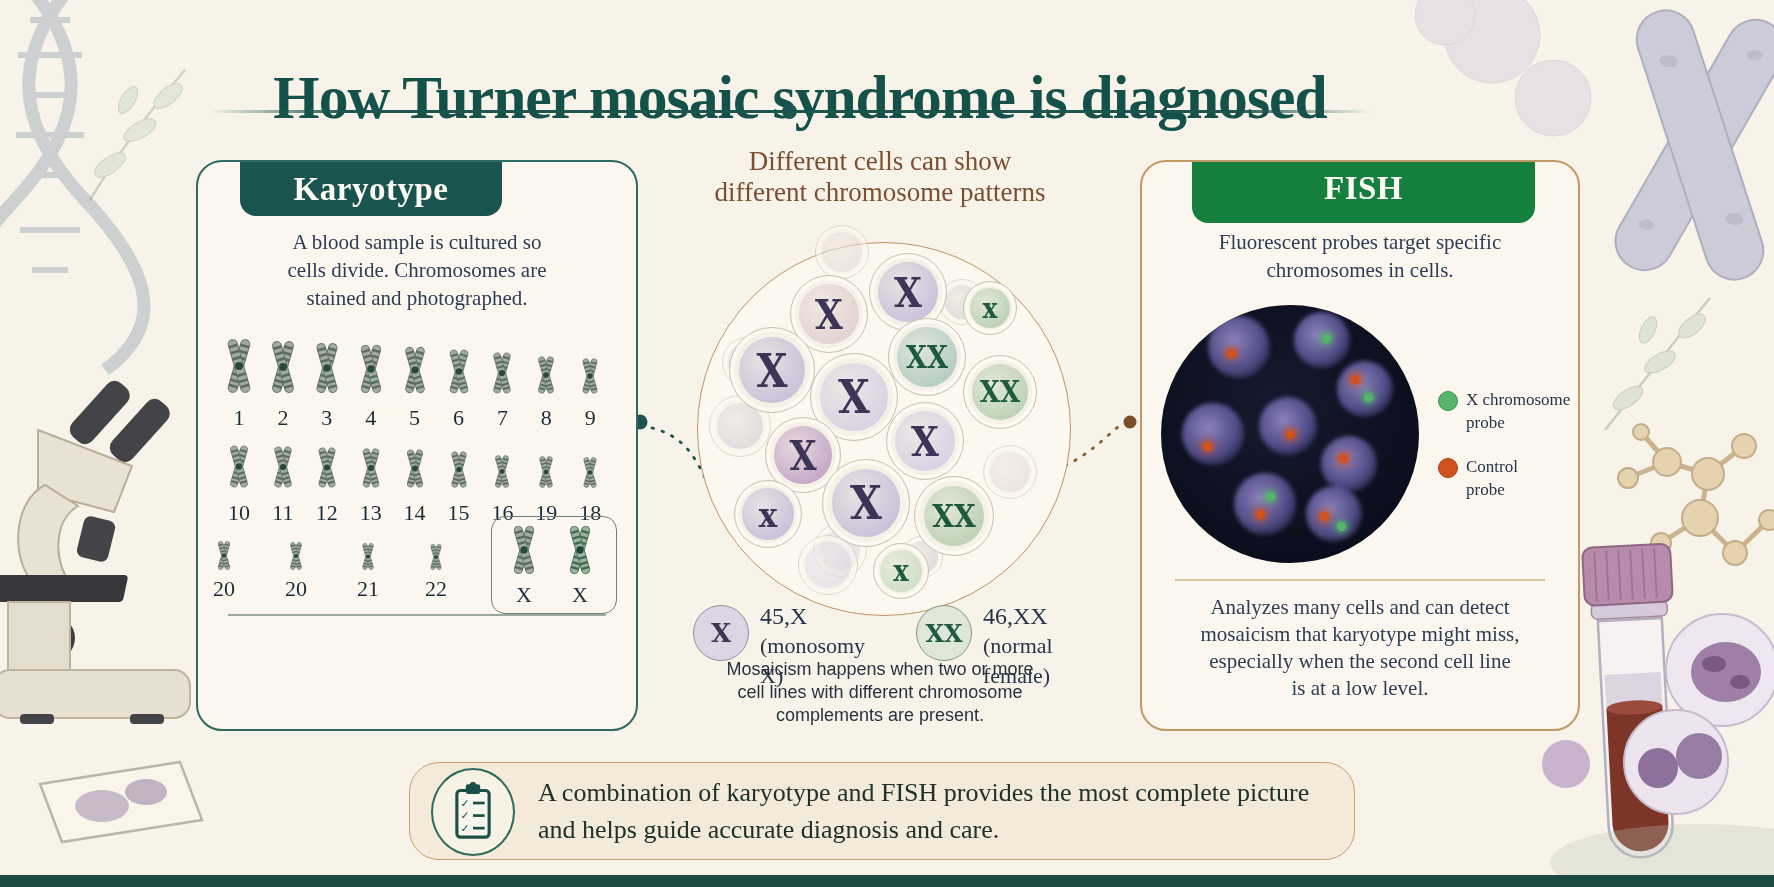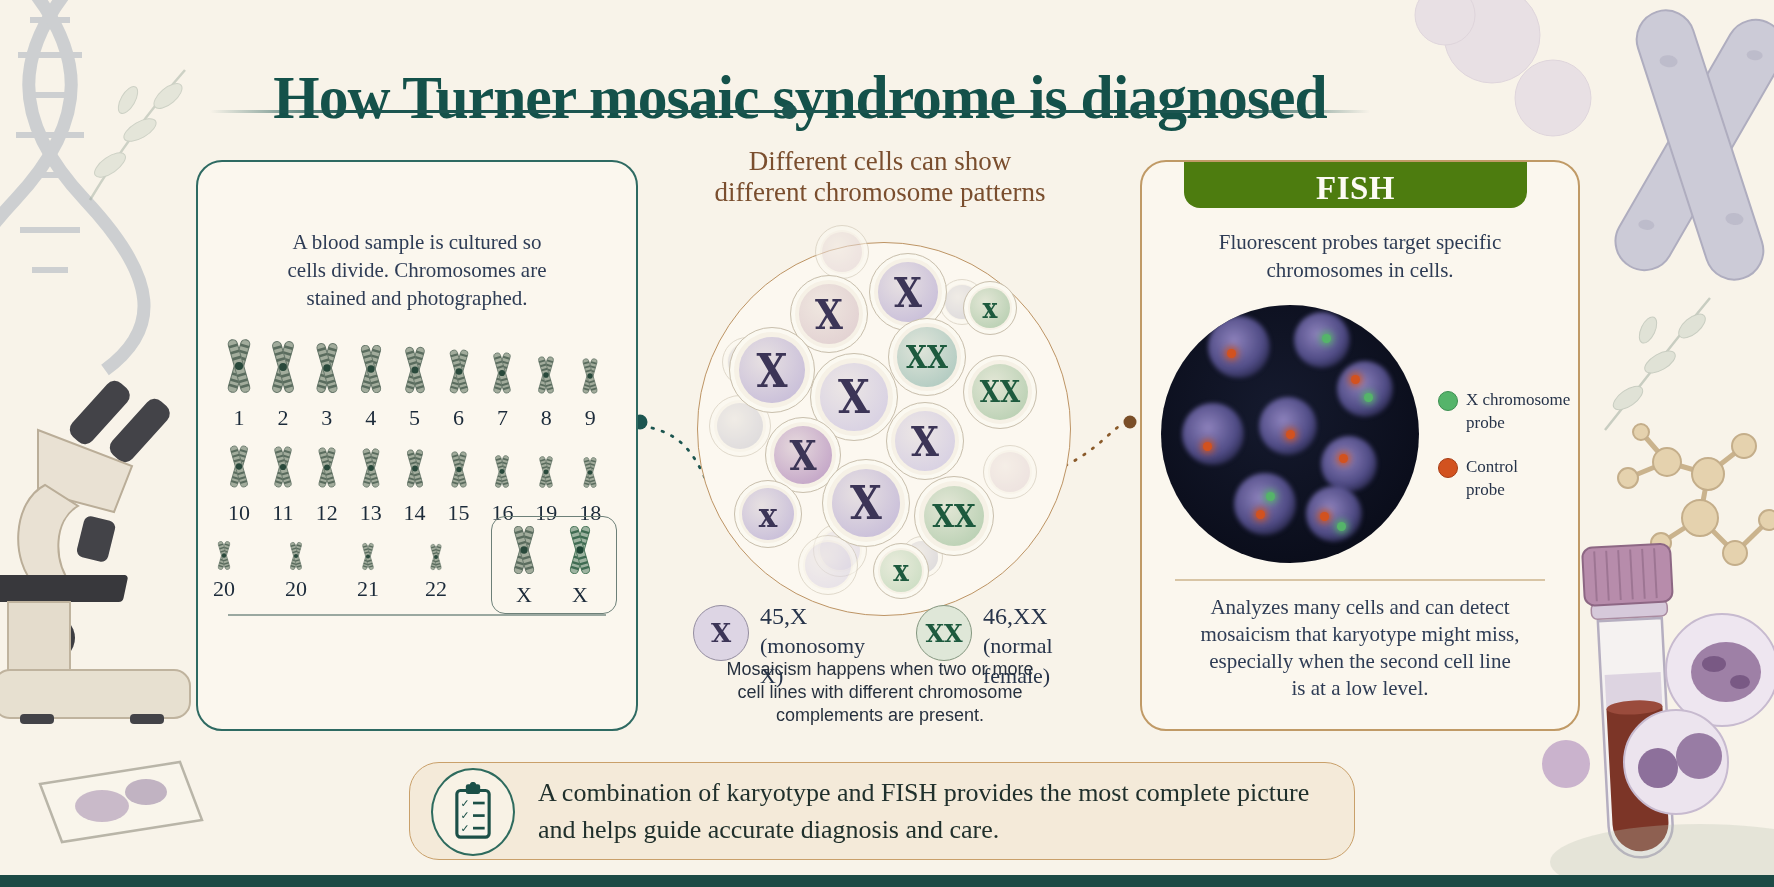--- a/index.html
+++ b/index.html
@@ -13,21 +13,21 @@
   .title-rule{left:210px;top:110px;width:1160px;height:3px;
       background:linear-gradient(to right,rgba(28,85,80,0),#1c5550 12%,#1c5550 88%,rgba(28,85,80,0));}
   .title-dot{left:782px;top:104px;width:15px;height:15px;border-radius:50%;background:#1c5550;}
   
   .panel{border-radius:26px;background:#fbf7ee;}
   .panel.teal{left:196px;top:160px;width:438px;height:567px;border:2px solid #2e6a62;}
   .panel.tan {left:1140px;top:160px;width:436px;height:567px;border:2px solid #c09a66;}
   .panel-header{position:absolute;top:0;height:54px;border-radius:0 0 16px 16px;
       color:#fdfbf4;text-align:center;font-size:33px;font-weight:bold;line-height:54px;letter-spacing:.5px;}
   .panel-header.teal{left:42px;width:262px;background:#1a544e;}
-  .panel-header.tan{left:42px;width:343px;background:#4d7c0f;height:46px;line-height:53px;}
+  .panel-header.tan{left:50px;width:343px;background:#15803d;height:61px;line-height:53px;}
   .body-text{color:#2e3c55;font-size:21px;line-height:28px;text-align:center;}
   .chrom-label{position:absolute;transform:translateX(-50%);color:#1c2b3a;font-size:22px;}
   .kdivider{position:absolute;left:30px;top:452px;width:378px;height:1.5px;background:#9aa8a0;}
   .sexbox{position:absolute;left:293px;top:354px;width:124px;height:96px;border:1.5px solid #6d8078;border-radius:14px;}
   
   .mid-heading{left:640px;top:146px;width:480px;text-align:center;font-size:27px;line-height:31px;color:#7a4e2e;}
   .big-circle{left:697px;top:242px;width:372px;height:372px;border-radius:50%;
       border:1.5px solid #bd9464;background:#fcf8f0;}
   .cell{position:absolute;border-radius:50%;background:#f6f1e6;border:1px solid #c9c0ae;
       display:flex;align-items:center;justify-content:center;box-shadow:inset 0 0 0 4px rgba(252,249,242,.9);}
@@ -212,20 +212,21 @@
         <circle cx="22" cy="32" r="4.5" fill="#1e4634"></circle>
       </g>
     </defs>
   </svg>
 
   <h1 class="abs title">How Turner mosaic syndrome is diagnosed</h1>
   <div class="abs title-rule"></div>
   <div class="abs title-dot"></div>
 
   <section class="abs panel teal">
+    <div class="panel-header teal">Karyotype</div>
     <div class="abs body-text" style="left:20px;top:66px;width:398px;">A blood sample is cultured so<br>cells divide. Chromosomes are<br>stained and photographed.</div>
     <div id="karyogram" class="abs" style="left:0;top:0;width:438px;height:567px;">
         <div class="abs" style="left: 41px; top: 175px; transform: translateX(-50%);"><svg width="42" height="58" viewBox="0 0 44 64">
             <use href="#chrom"></use>
           </svg></div>
         <div class="chrom-label" style="left: 41px; top: 243px;">1</div>
         <div class="abs" style="left: 84.9px; top: 177px; transform: translateX(-50%);"><svg width="40" height="56" viewBox="0 0 44 64">
             <use href="#chrom"></use>
           </svg></div>
         <div class="chrom-label" style="left: 84.9px; top: 243px;">2</div>

